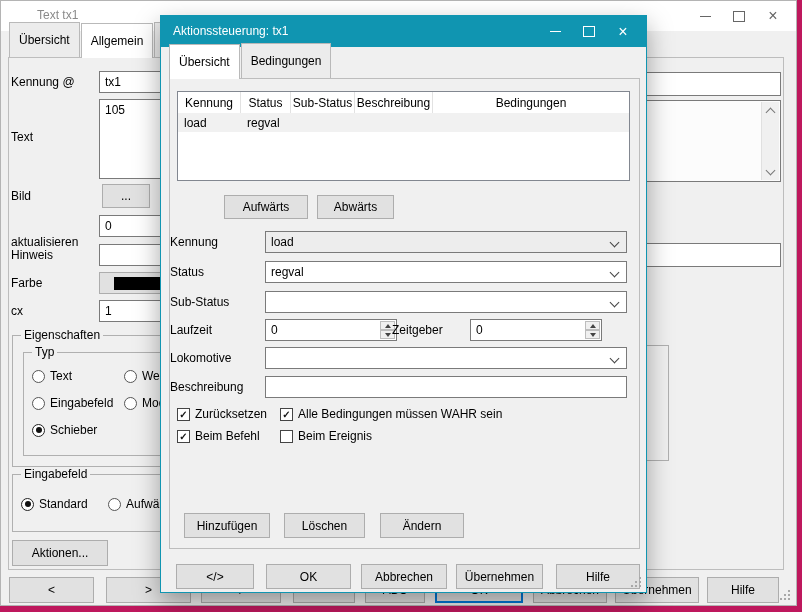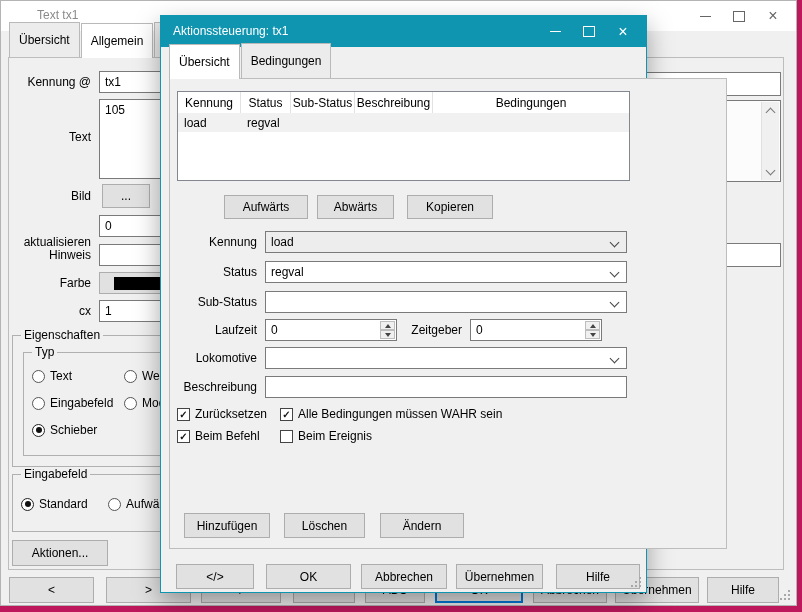--- a/index.html
+++ b/index.html
@@ -8,21 +8,21 @@
   .abs{position:absolute;box-sizing:border-box}
   .win{position:absolute;background:#f0f0f0;box-sizing:border-box}
   .btn{position:absolute;display:flex;align-items:center;justify-content:center;
        background:#e1e1e1;border:1px solid #adadad;box-sizing:border-box;font-size:12px;white-space:nowrap;overflow:hidden}
   .btn.default{border:2px solid #0078d7}
   .input{position:absolute;background:#fff;border:1px solid #7a7a7a;box-sizing:border-box;
          display:flex;align-items:center;padding:0 5px;overflow:hidden;white-space:nowrap}
   .combo .chev{position:absolute;right:8px;top:7px;width:6px;height:6px;
          border-right:1px solid #444;border-bottom:1px solid #444;transform:rotate(45deg)}
   .combo.gray{background:#ededed}
-  .label{position:absolute;text-align:right;white-space:nowrap;overflow:hidden}
+  .label{position:absolute;white-space:nowrap;overflow:hidden}
   .group{position:absolute;border:1px solid #b0b0b0;box-sizing:border-box}
   .legend{position:absolute;top:-8px;left:8px;background:#f0f0f0;padding:0 3px;white-space:nowrap}
   .radio{position:absolute;display:flex;align-items:center;gap:5px;white-space:nowrap}
   .rcirc{width:13px;height:13px;border:1px solid #555;border-radius:50%;background:#fff;
          box-sizing:border-box;position:relative;flex:0 0 auto}
   .radio.selected .rcirc{border-color:#222}
   .radio.selected .rcirc::after{content:"";position:absolute;left:2.5px;top:2.5px;width:6px;height:6px;background:#111;border-radius:50%}
   .cb{position:absolute;display:flex;align-items:center;gap:5px;white-space:nowrap}
   .cbox{width:13px;height:13px;border:1px solid #444;background:#fff;box-sizing:border-box;
         display:flex;align-items:center;justify-content:center;font-size:10px;font-weight:bold;color:#111;flex:0 0 auto}
@@ -216,42 +216,41 @@
 
     <div class="tabs" style="left:8px;top:39px;height:24px">
       <div class="tab active">
           <span>Übersicht</span>
         </div>
       <div class="tab">
           <span>Bedingungen</span>
         </div>
     </div>
 
-    <div class="page" style="left:8px;top:62px;width:558px;height:471px">
+    <div class="page" style="left:8px;top:62px;width:471px;height:471px">
 
       <div class="abs" style="left:7px;top:12px;width:453px;height:90px;background:#fff;border:1px solid #828790">
         <div class="grid-hdr">
           <div class="th">Kennung</div>
           <div class="th">Status</div>
           <div class="th">Sub-Status</div>
           <div class="th">Beschreibung</div>
           <div class="th">Bedingungen</div>
         </div>
         <div class="grid-row" style="background:#f1f1f1">
           <div class="td">load</div>
           <div class="td">regval</div>
           <div class="td"></div>
           <div class="td"></div>
           <div class="td"></div>
         </div>
       </div>
 
       <div class="btn" style="left:54px;top:116px;width:84px;height:24px">Aufwärts</div>
       <div class="btn" style="left:147px;top:116px;width:77px;height:24px">Abwärts</div>
-      <div class="btn" style="left:237px;top:116px;width:86px;height:24px">Kopieren</div>
 
       <div class="label" style="left:0;top:156px;width:87px">Kennung</div>
       <div class="input combo gray" style="left:95px;top:152px;width:362px;height:22px">
           <span>load</span>
           <span class="chev"></span>
         </div>
 
       <div class="label" style="left:0;top:186px;width:87px">Status</div>
       <div class="input combo" style="left:95px;top:182px;width:362px;height:22px">
           <span>regval</span>

